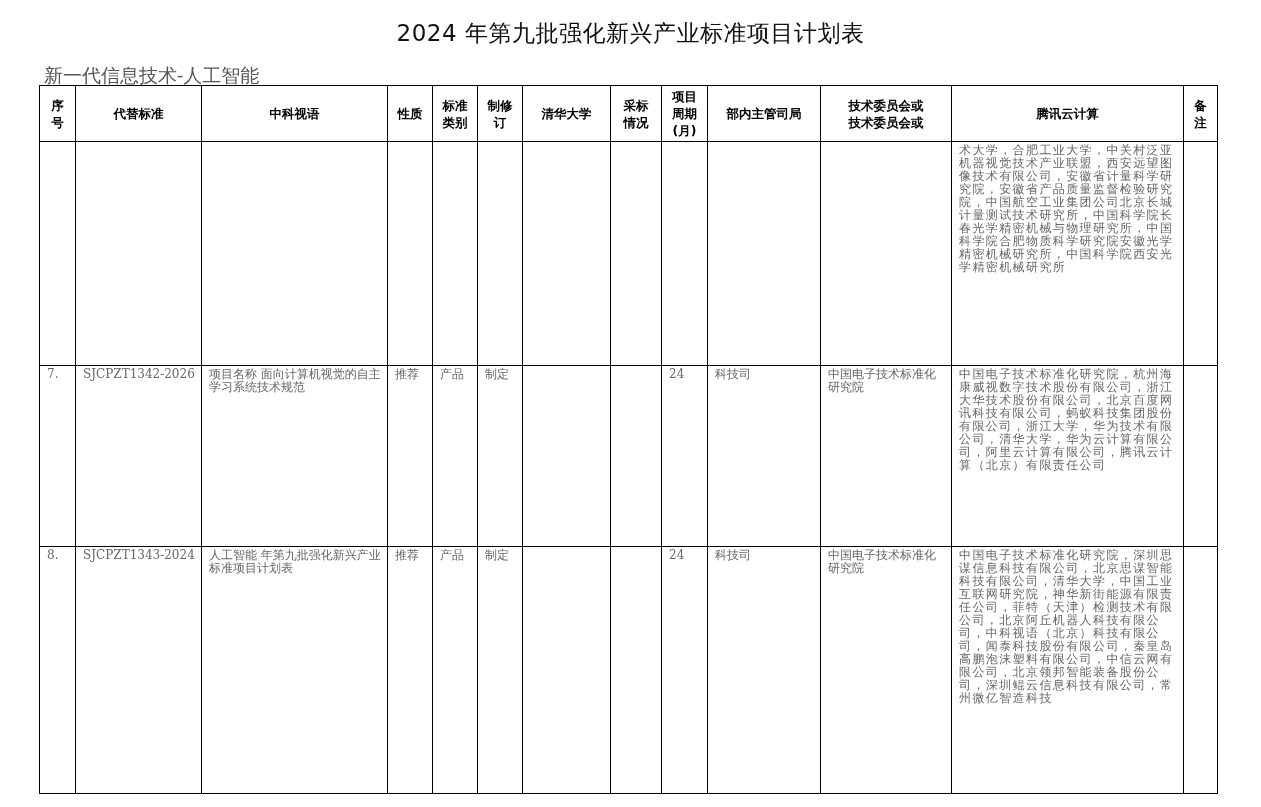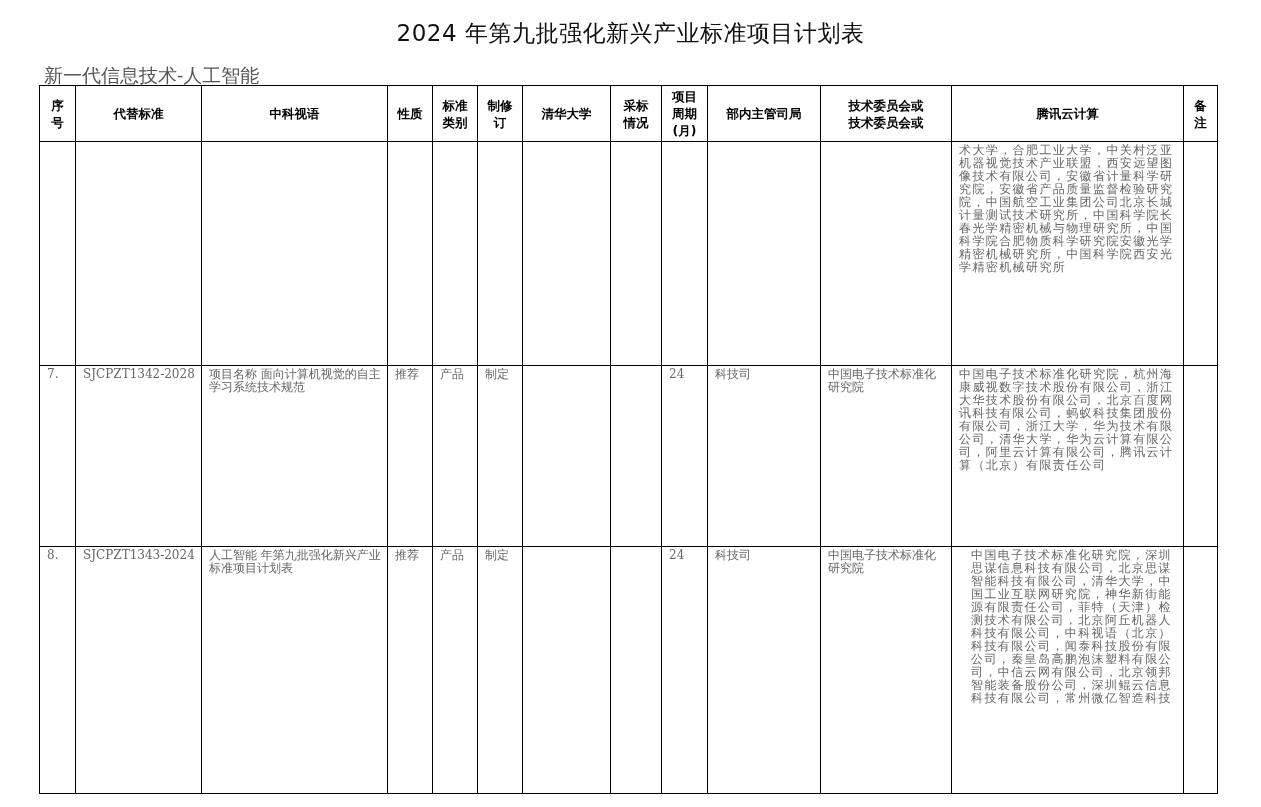--- a/index.html
+++ b/index.html
@@ -25,21 +25,21 @@
       text-align: center; vertical-align: middle; line-height: 17px; height: 55px; color: #000;
     }
     table.plan td {
       font-family: "DejaVu Serif", serif; font-size: 12px; color: #666; line-height: 13px;
       padding: 2px 6px 0 7px;
     }
     td.units { letter-spacing: 1.4px; padding-left: 5px; padding-right: 3px; }
     .row-cont td { height: 221px; }
     .row-7 td { height: 178px; }
     .row-8 td { height: 244px; overflow: hidden; }
-    .clip { height: 242px; overflow: hidden; margin-left: 12px; }
+    .clip { height: 242px; overflow: hidden; }
   </style>
 </head>
 <body>
 
 <div class="title">2024 年第九批强化新兴产业标准项目计划表</div>
 <div class="subtitle">新一代信息技术-人工智能</div>
 
 <table class="plan">
   <colgroup>
     <col style="width:36px">
@@ -84,21 +84,21 @@
       <td></td>
       <td></td>
       <td></td>
       <td></td>
       <td></td>
       <td class="units">术大学，合肥工业大学，中关村泛亚机器视觉技术产业联盟，西安远望图像技术有限公司，安徽省计量科学研究院，安徽省产品质量监督检验研究院，中国航空工业集团公司北京长城计量测试技术研究所，中国科学院长春光学精密机械与物理研究所，中国科学院合肥物质科学研究院安徽光学精密机械研究所，中国科学院西安光学精密机械研究所</td>
       <td></td>
     </tr>
     <tr class="row-7">
       <td>7.</td>
-      <td>SJCPZT1342-2028</td>
+      <td>SJCPZT1342-2026</td>
       <td>项目名称 面向计算机视觉的自主学习系统技术规范</td>
       <td>推荐</td>
       <td>产品</td>
       <td>制定</td>
       <td></td>
       <td></td>
       <td>24</td>
       <td>科技司</td>
       <td>中国电子技术标准化研究院</td>
       <td class="units">中国电子技术标准化研究院，杭州海康威视数字技术股份有限公司，浙江大华技术股份有限公司，北京百度网讯科技有限公司，蚂蚁科技集团股份有限公司，浙江大学，华为技术有限公司，清华大学，华为云计算有限公司，阿里云计算有限公司，腾讯云计算（北京）有限责任公司</td>

